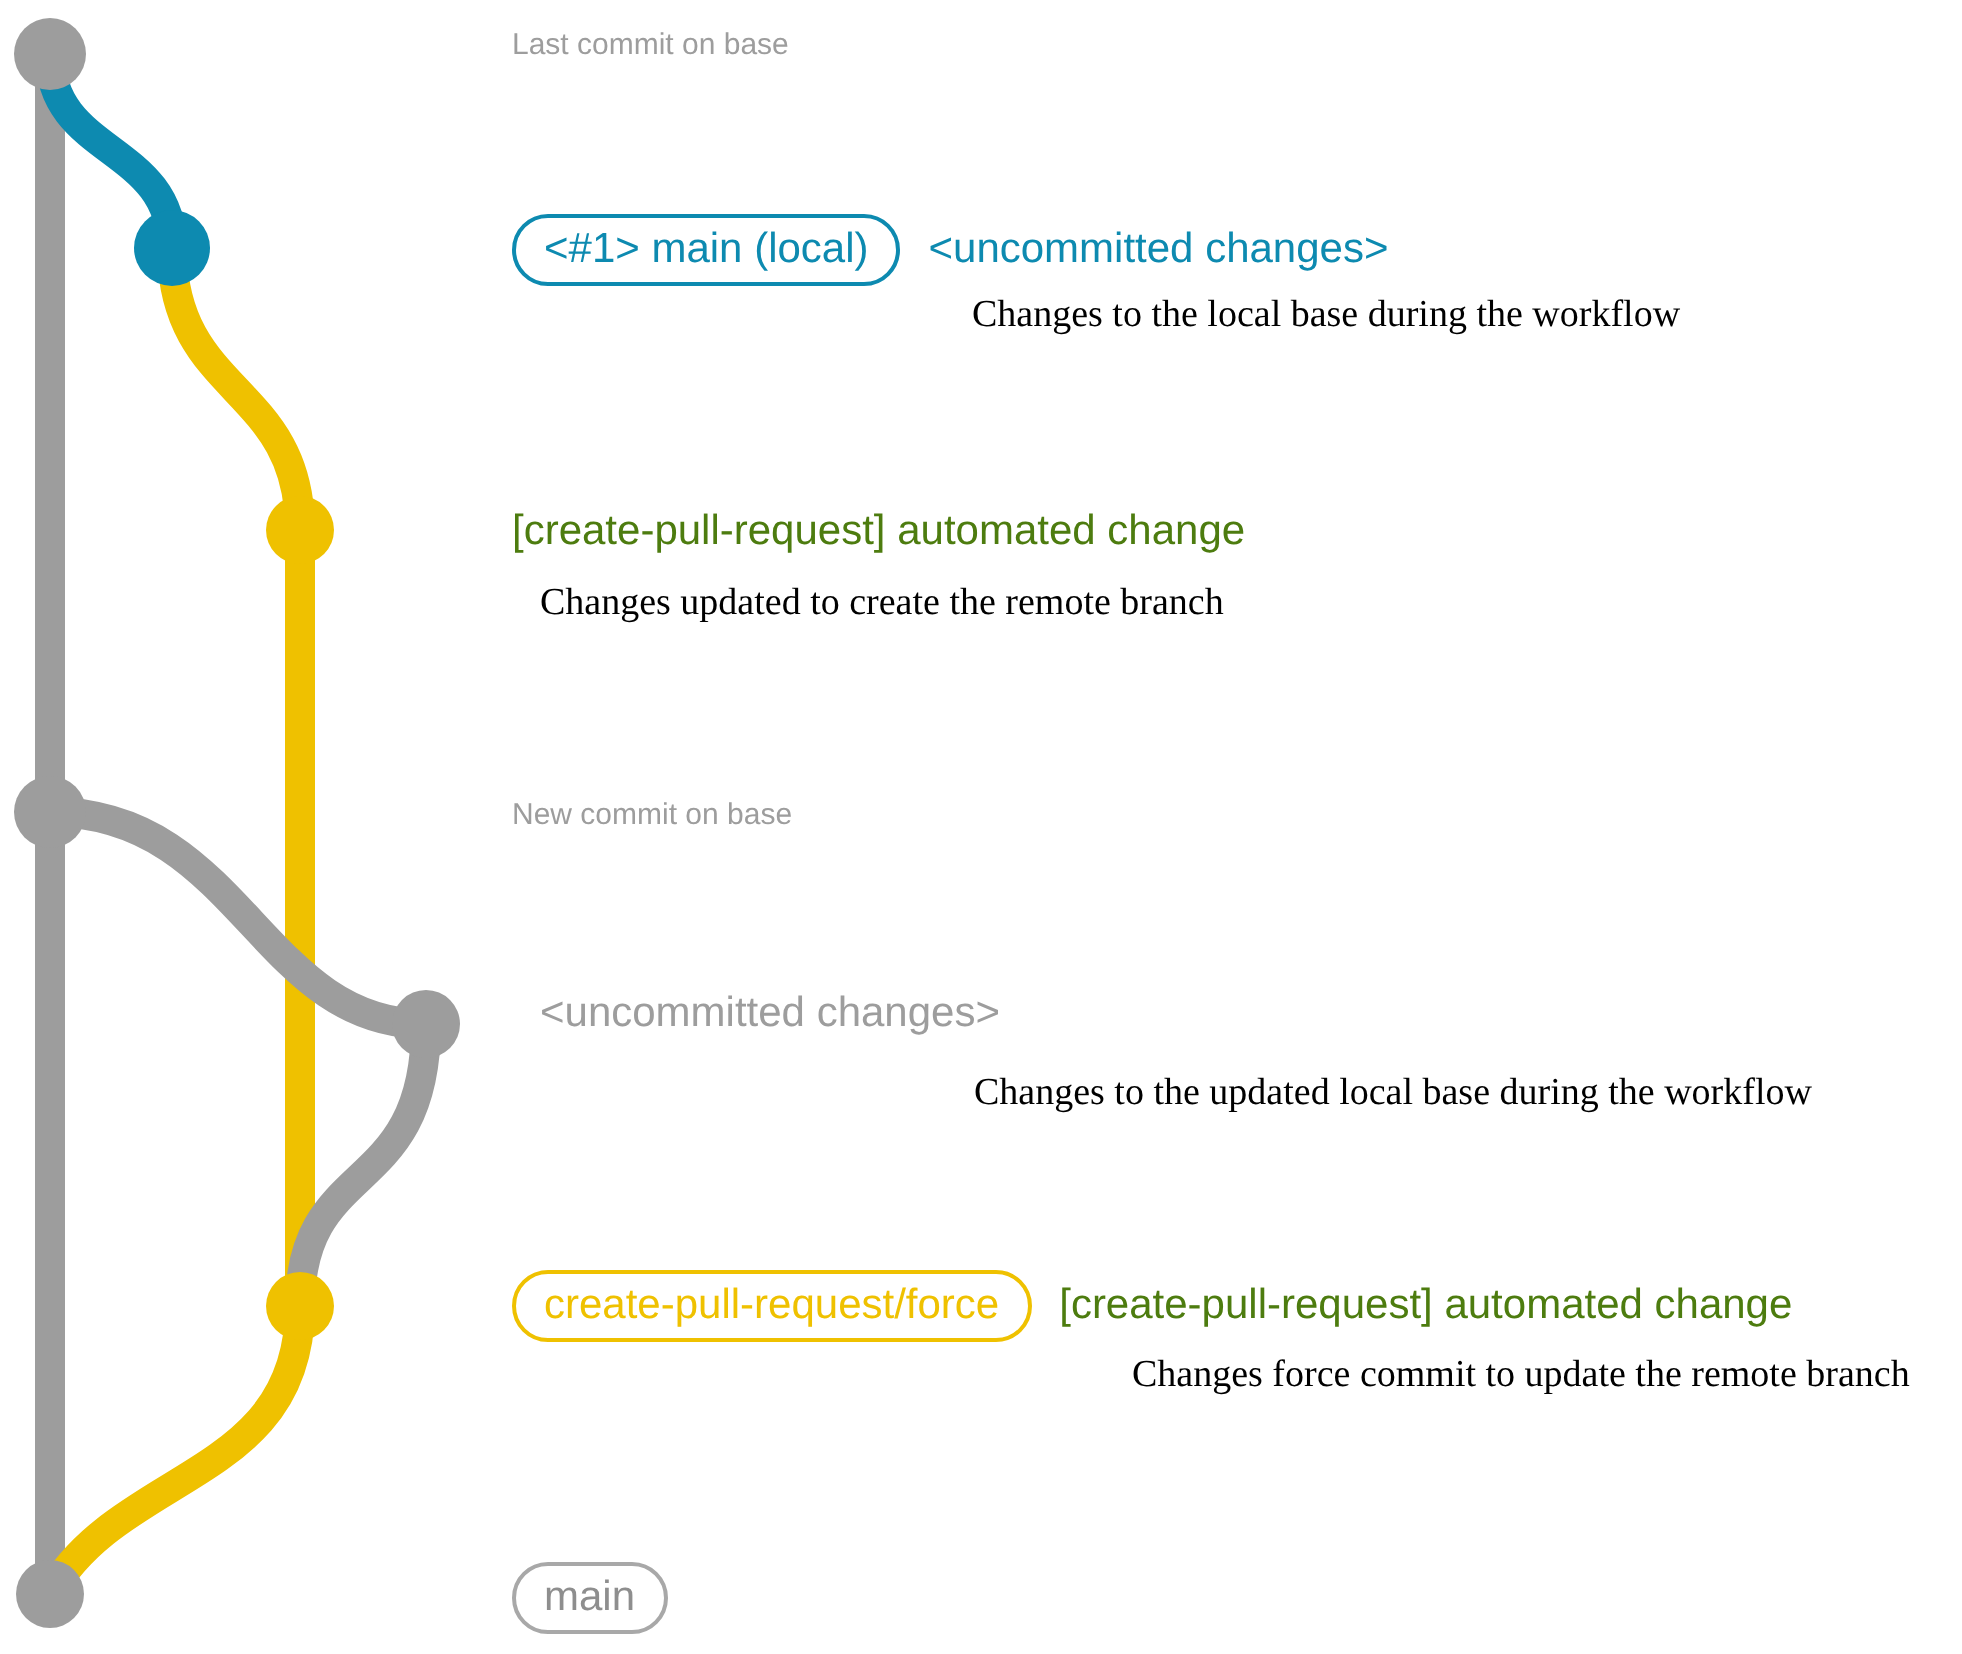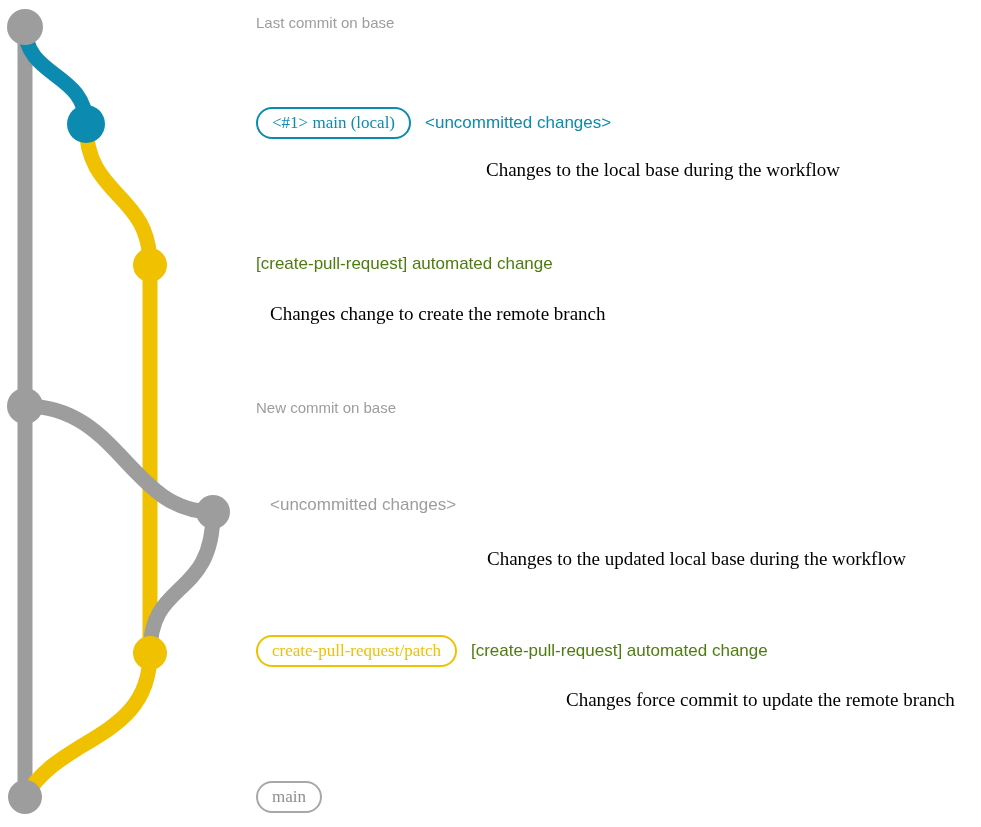--- a/index.html
+++ b/index.html
@@ -27,47 +27,46 @@
     position: absolute;
     display: flex;
     align-items: baseline;
     white-space: nowrap;
   }
   .pill {
     display: inline-block;
     border: 2px solid #9d9d9d;
     border-radius: 18px;
     padding: 5px 14px 6px 14px;
-    font-size: 17px;
+    font-size: 21px;
     line-height: 1;
     color: #9d9d9d;
     background: #ffffff;
-    font-family: Liberation Serif, serif;
+    font-family: Liberation Sans, sans-serif;
   }
   .pill.teal  { border-color: #0d8ab0; color: #0d8ab0; }
   .pill.amber { border-color: #efc100; color: #efc100; }
   .pill.grey  { border-color: #a8a8a8; color: #8e8e8e; }
 
   .subject {
-    font-size: 17px;
+    font-size: 21px;
     line-height: 1;
     font-family: "Liberation Sans", sans-serif;
   }
   .subject.teal  { color: #0d8ab0; }
   .subject.amber { color: #4d7c0f; }
   .subject.grey  { color: #9d9d9d; }
 
   .note {
     position: absolute;
     font-family: "Liberation Serif", serif;
     font-size: 19px;
     line-height: 1;
     color: #000000;
     white-space: nowrap;
-    margin-top: 12px;
   }
   .heading {
     position: absolute;
     font-family: "Liberation Sans", sans-serif;
     font-size: 15px;
     line-height: 1;
     color: #9d9d9d;
     white-space: nowrap;
   }
   .gap-l { margin-left: 14px; }
@@ -105,30 +104,30 @@
 
 <div class="row" style="left:256px; top:107px;">
   <span class="pill teal">&lt;#1&gt; main (local)</span>
   <span class="subject teal gap-l">&lt;uncommitted changes&gt;</span>
 </div>
 <div class="note" style="left:486px; top:148px;">Changes to the local base during the workflow</div>
 
 <div class="row" style="left:256px; top:255px;">
   <span class="subject amber">[create-pull-request] automated change</span>
 </div>
-<div class="note" style="left:270px; top:292px;">Changes change to create the remote branch</div>
+<div class="note" style="left:270px; top:292px;">Changes updated to create the remote branch</div>
 
 <div class="heading" style="left:256px; top:400px;">New commit on base</div>
 
 <div class="row" style="left:256px; top:496px;">
   <span class="subject grey gap-l">&lt;uncommitted changes&gt;</span>
 </div>
 <div class="note" style="left:487px; top:537px;">Changes to the updated local base during the workflow</div>
 
 <div class="row" style="left:256px; top:635px;">
-  <span class="pill amber">create-pull-request/patch</span>
+  <span class="pill amber">create-pull-request/force</span>
   <span class="subject amber gap-l">[create-pull-request] automated change</span>
 </div>
 <div class="note" style="left:566px; top:678px;">Changes force commit to update the remote branch</div>
 
 <div class="row" style="left:256px; top:781px;flex-direction:column;">
   <span class="pill grey">main</span>
 </div>
 
 </body></html>

